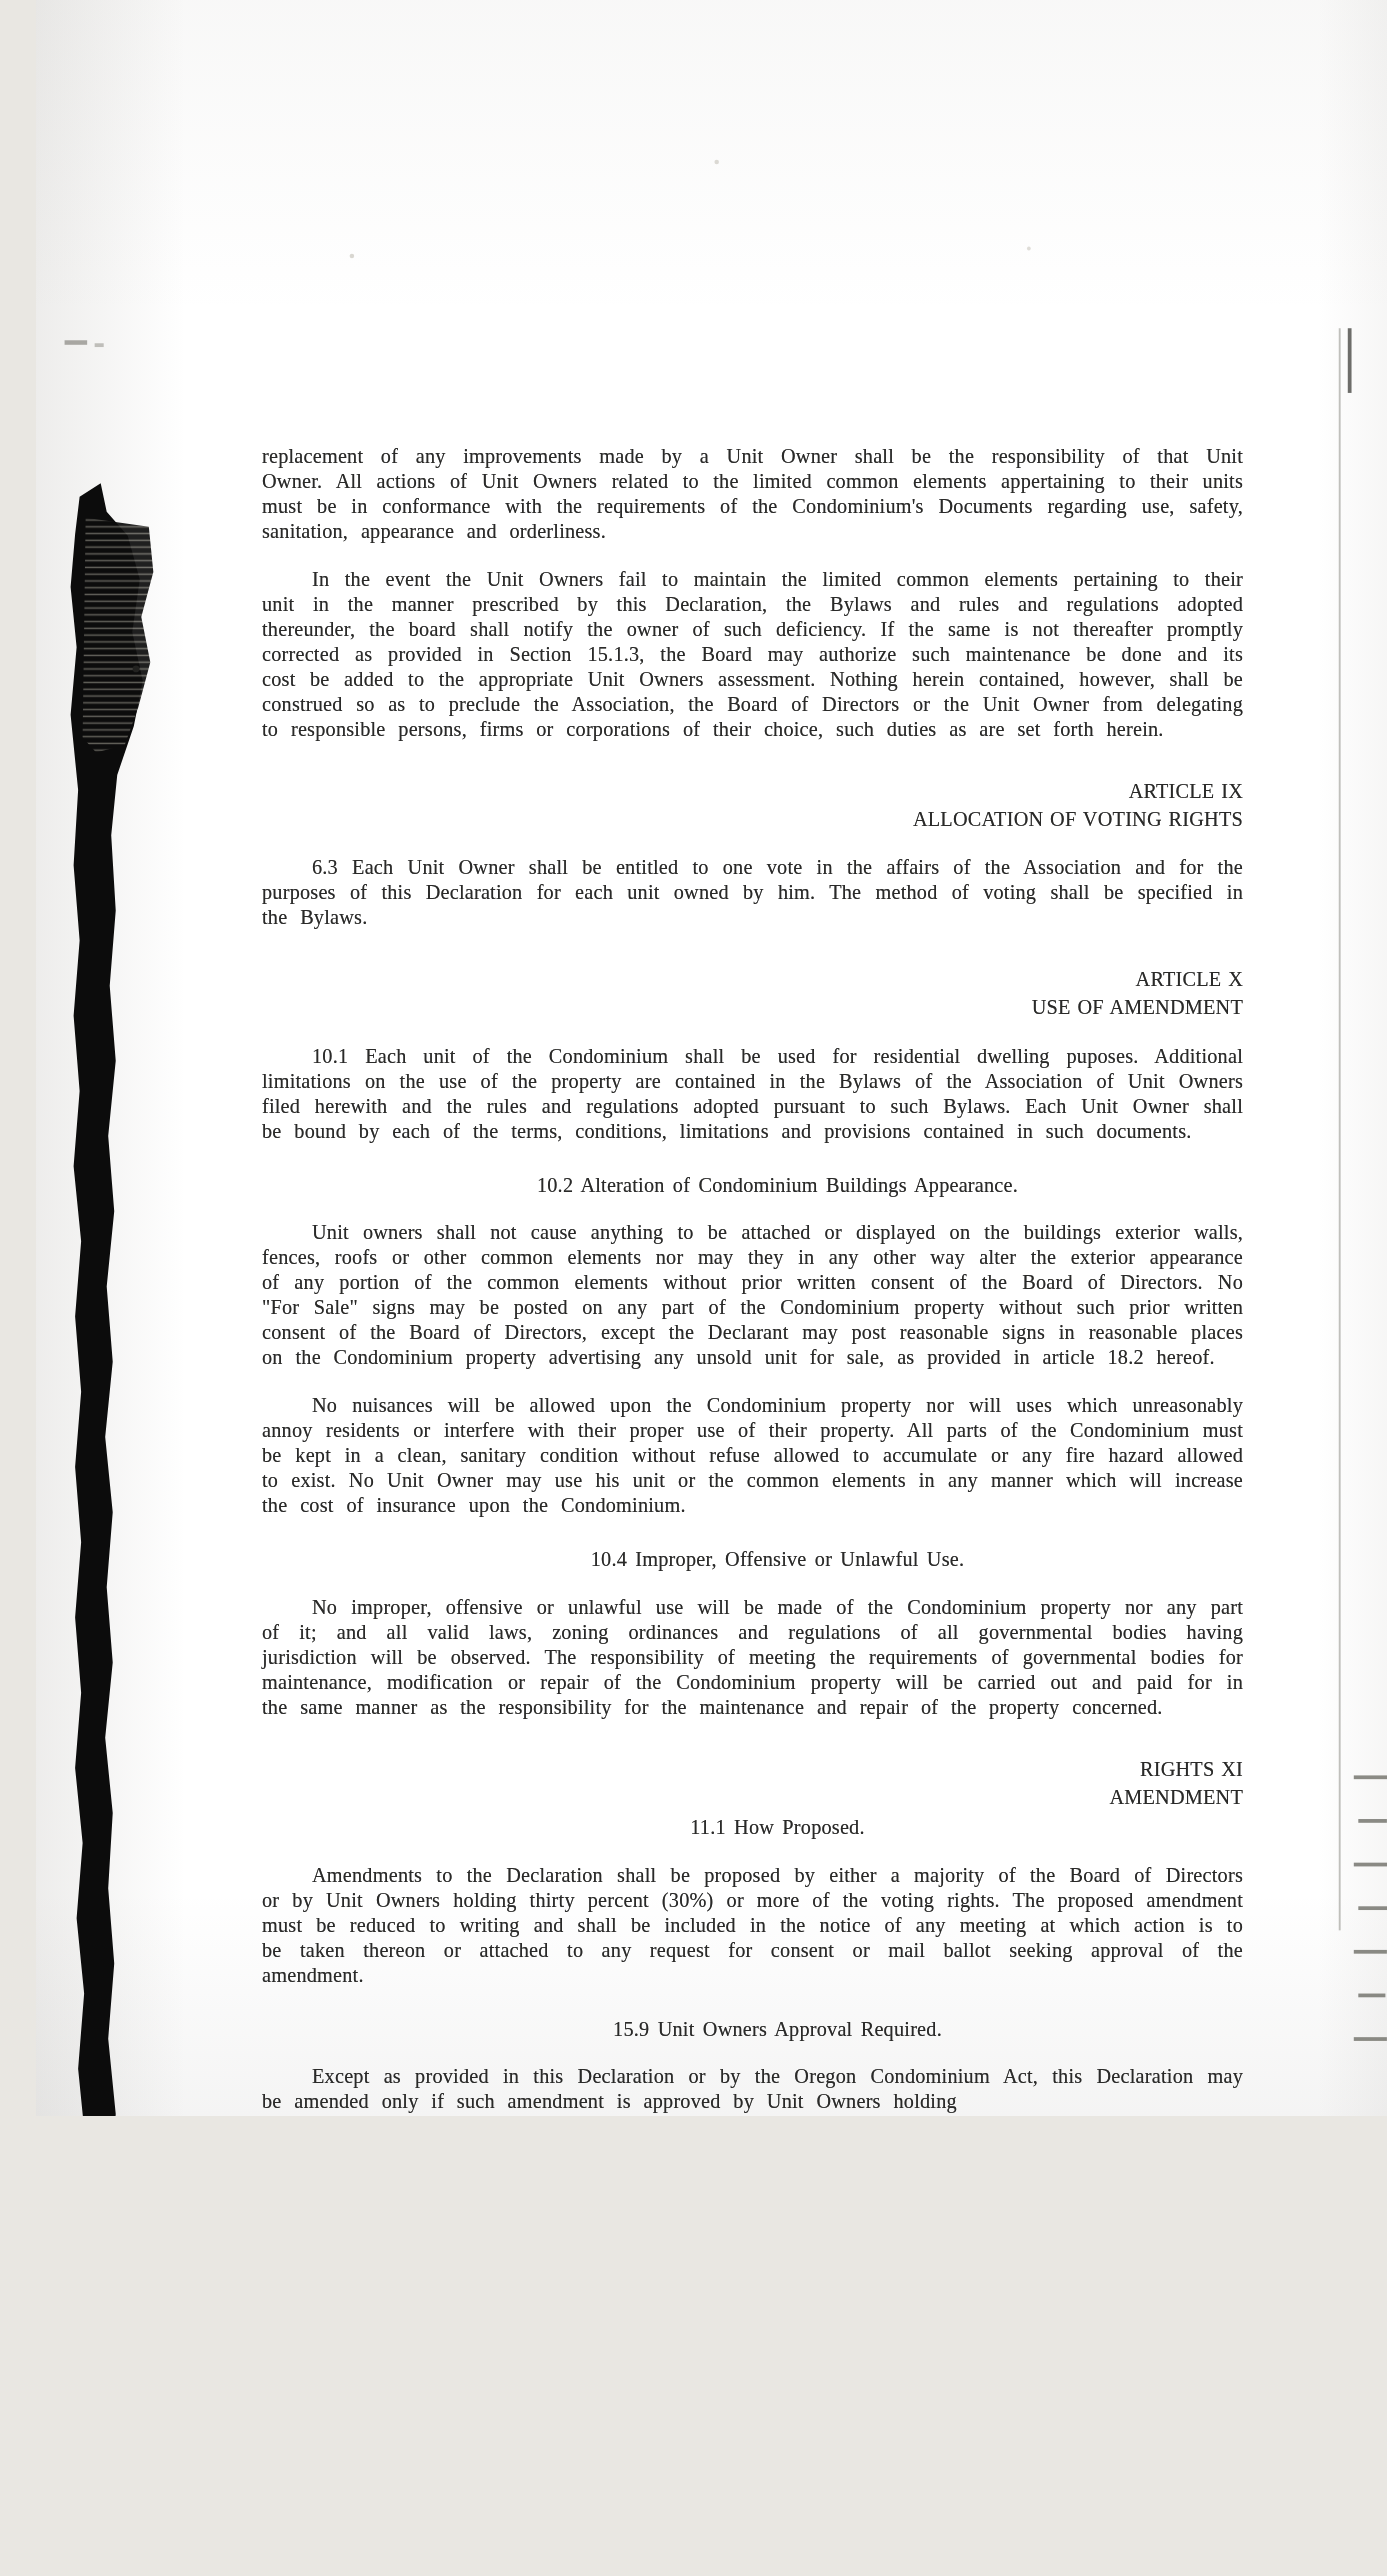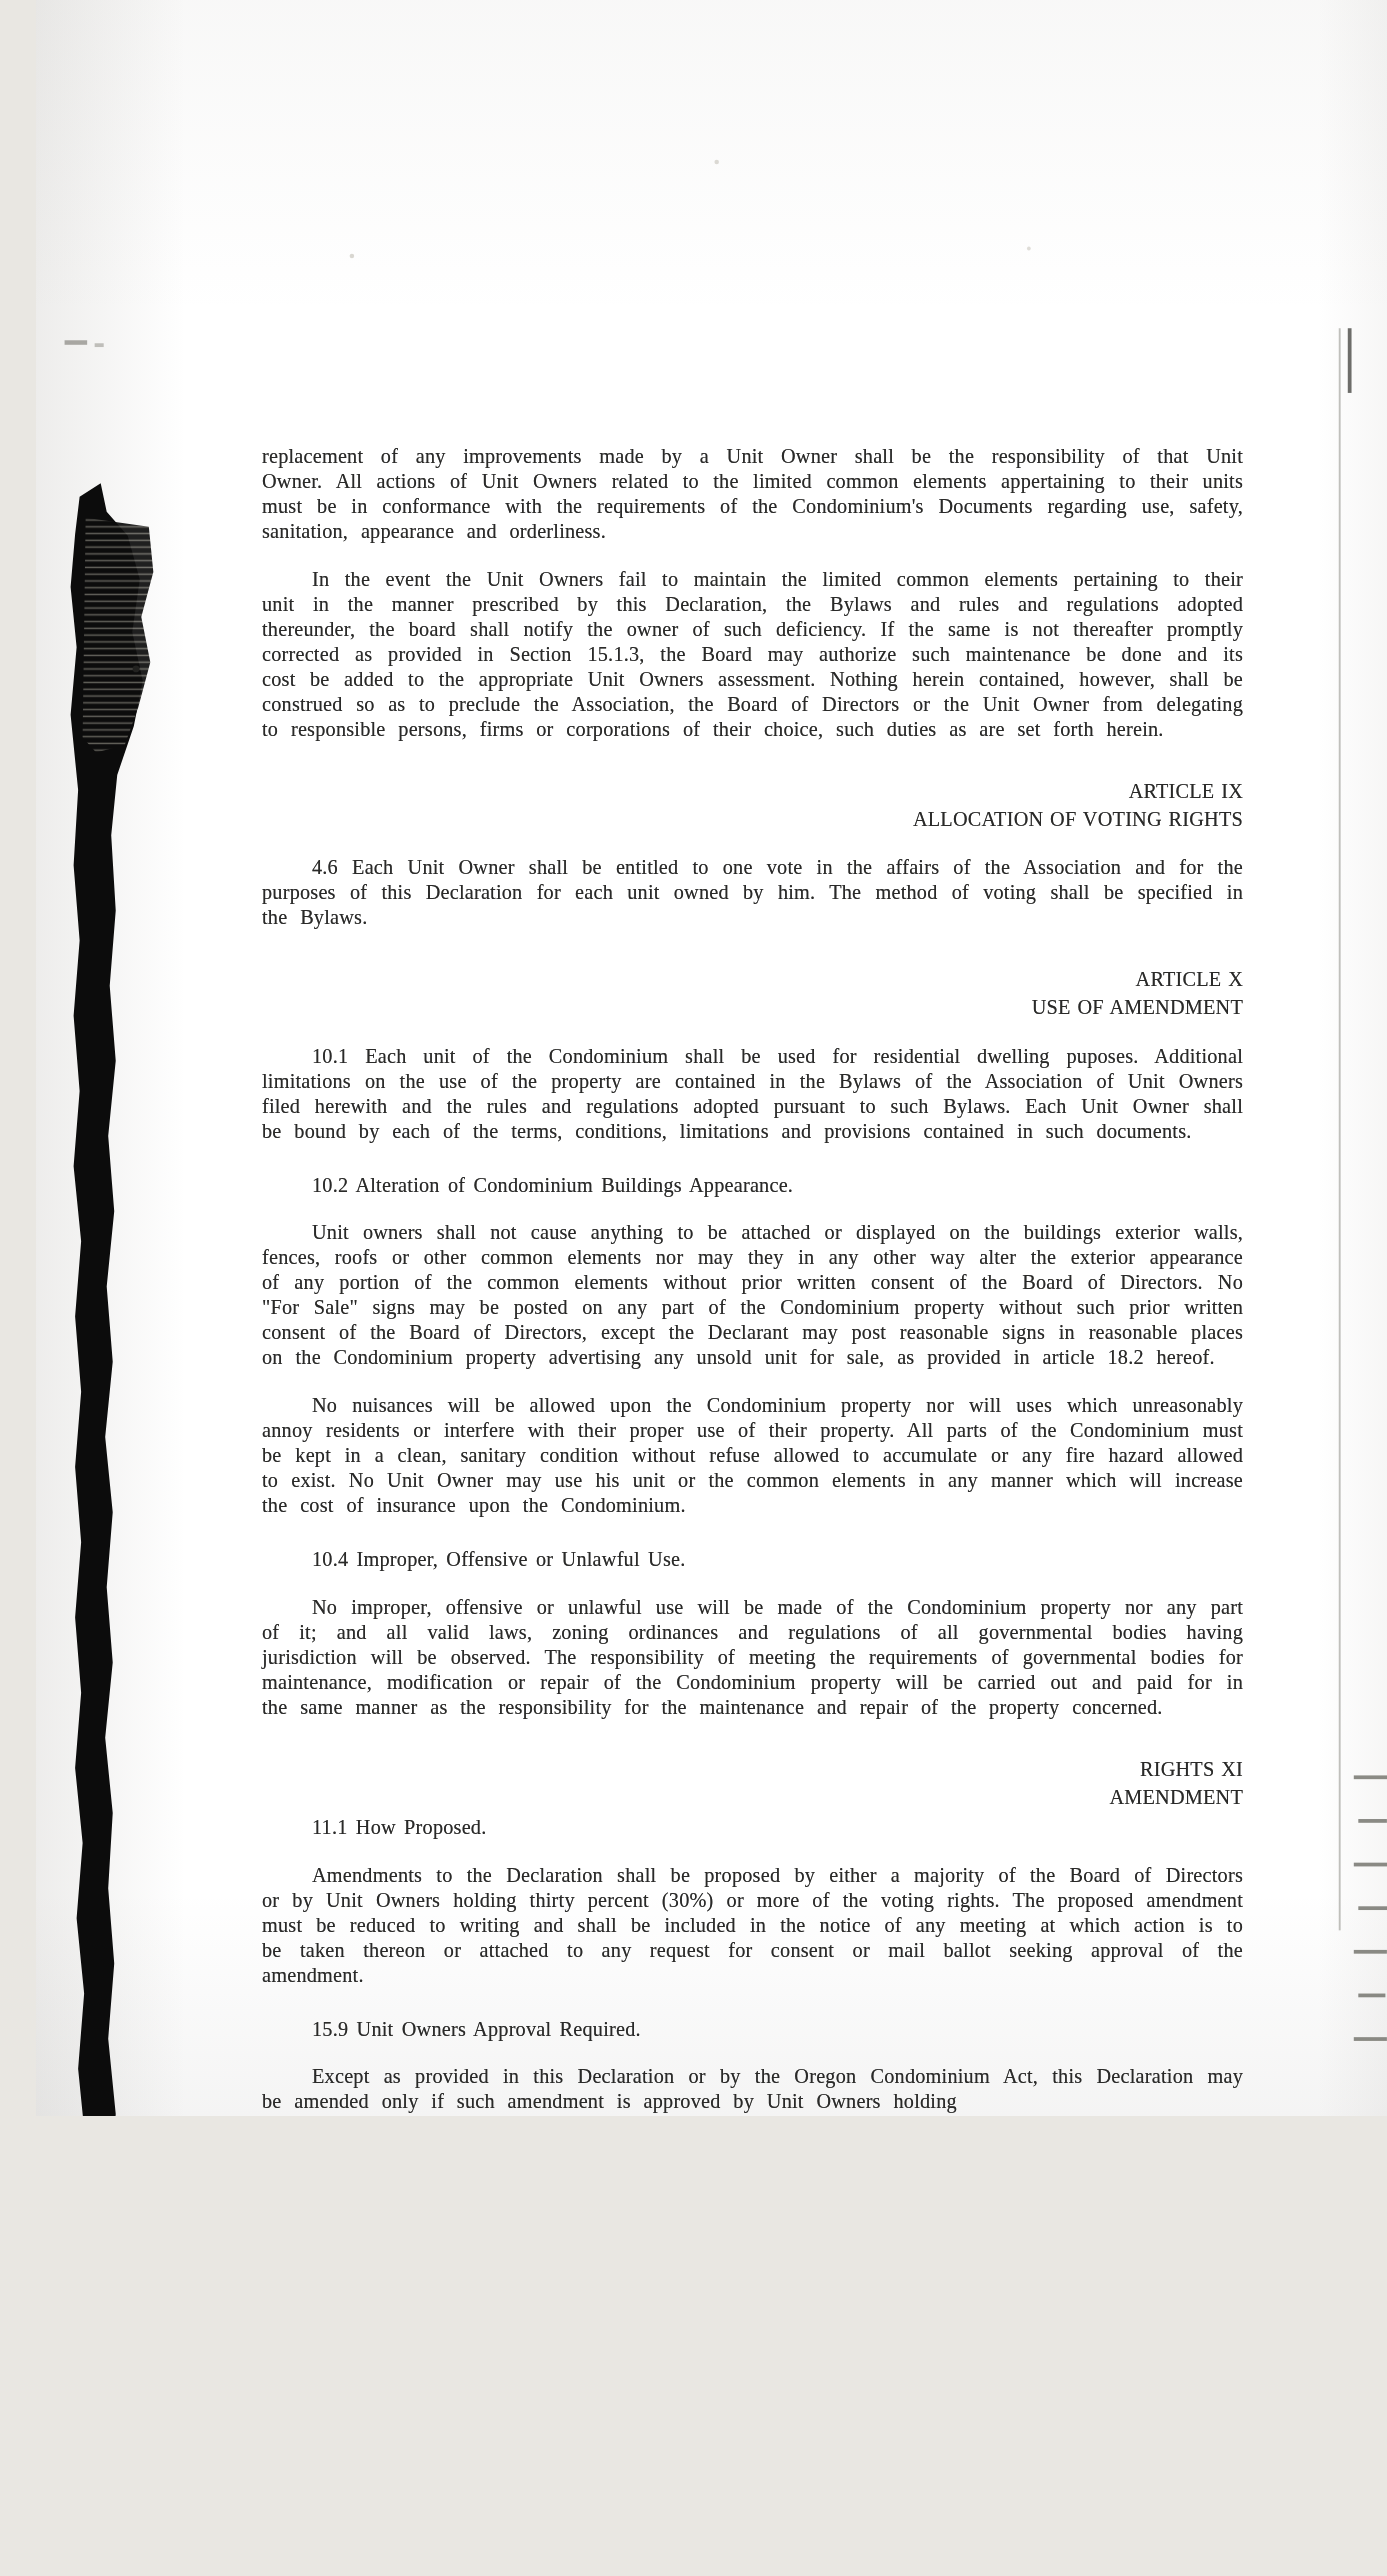--- a/index.html
+++ b/index.html
@@ -53,21 +53,21 @@
   .mt-g { margin-top: 35px; }
   .mt-s { margin-top: 29px; }
   .tight { margin-top: 4.5px; }
   .art {
     text-align: right;
     word-spacing: 1.5px;
   }
   .art-line { line-height: 28px; }
   .subhead {
     margin-left: 50px;
-    text-align: left;
+    text-align: center;
     word-spacing: 3px;
   }
   .footer {
     position: absolute;
     left: 269px;
     top: 2260px;
     font-size: 20.3px;
     letter-spacing: 0.3px;
     word-spacing: 3px;
     text-shadow: 0 0 0.4px rgba(30,30,28,.55);
@@ -156,21 +156,21 @@
 
     <p class="para">replacement of any improvements made by a Unit Owner shall be the responsibility of that Unit Owner. All actions of Unit Owners related to the limited common elements appertaining to their units must be in conformance with the requirements of the Condominium's Documents regarding use, safety, sanitation, appearance and orderliness.</p>
 
     <p class="para indent mt-p">In the event the Unit Owners fail to maintain the limited common elements pertaining to their unit in the manner prescribed by this Declaration, the Bylaws and rules and regulations adopted thereunder, the board shall notify the owner of such deficiency. If the same is not thereafter promptly corrected as provided in Section 15.1.3, the Board may authorize such maintenance be done and its cost be added to the appropriate Unit Owners assessment. Nothing herein contained, however, shall be construed so as to preclude the Association, the Board of Directors or the Unit Owner from delegating to responsible persons, firms or corporations of their choice, such duties as are set forth herein.</p>
 
     <header class="art mt-g">
       <div class="art-line">ARTICLE IX</div>
       <div class="art-line">ALLOCATION OF VOTING RIGHTS</div>
     </header>
 
-    <p class="para indent mt-p">4.6  Each Unit Owner shall be entitled to one vote in the affairs of the Association and for the purposes of this Declaration for each unit owned by him. The method of voting shall be specified in the Bylaws.</p>
+    <p class="para indent mt-p">6.3  Each Unit Owner shall be entitled to one vote in the affairs of the Association and for the purposes of this Declaration for each unit owned by him. The method of voting shall be specified in the Bylaws.</p>
 
     <header class="art mt-g">
       <div class="art-line">ARTICLE X</div>
       <div class="art-line">USE OF AMENDMENT</div>
     </header>
 
     <p class="para indent mt-p">10.1  Each unit of the Condominium shall be used for residential dwelling puposes. Additional limitations on the use of the property are contained in the Bylaws of the Association of Unit Owners filed herewith and the rules and regulations adopted pursuant to such Bylaws. Each Unit Owner shall be bound by each of the terms, conditions, limitations and provisions contained in such documents.</p>
 
     <p class="para subhead mt-s">10.2  Alteration of Condominium Buildings Appearance.</p>
     <p class="para indent mt-p">Unit owners shall not cause anything to be attached or displayed on the buildings exterior walls, fences, roofs or other common elements nor may they in any other way alter the exterior appearance of any portion of the common elements without prior written consent of the Board of Directors. No "For Sale" signs may be posted on any part of the Condominium property without such prior written consent of the Board of Directors, except the Declarant may post reasonable signs in reasonable places on the Condominium property advertising any unsold unit for sale, as provided in article 18.2 hereof.</p>

